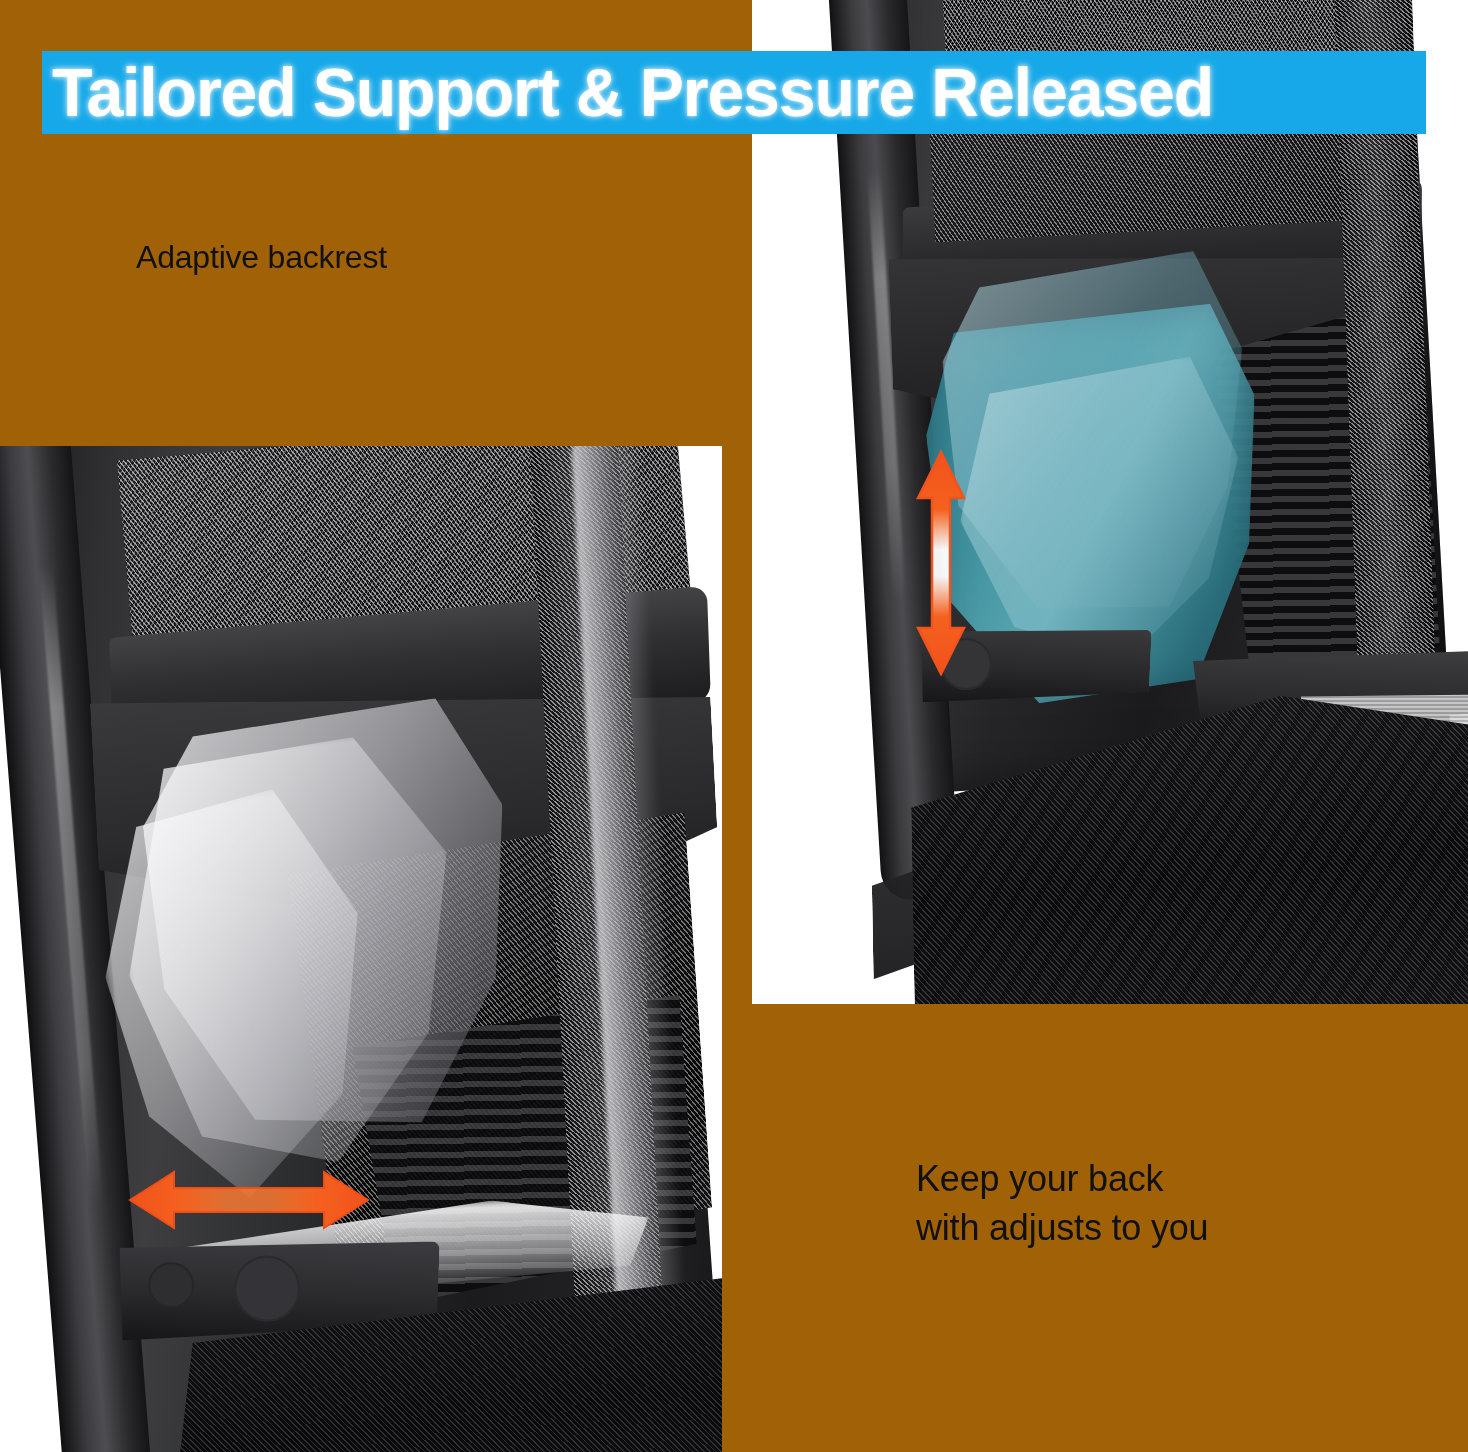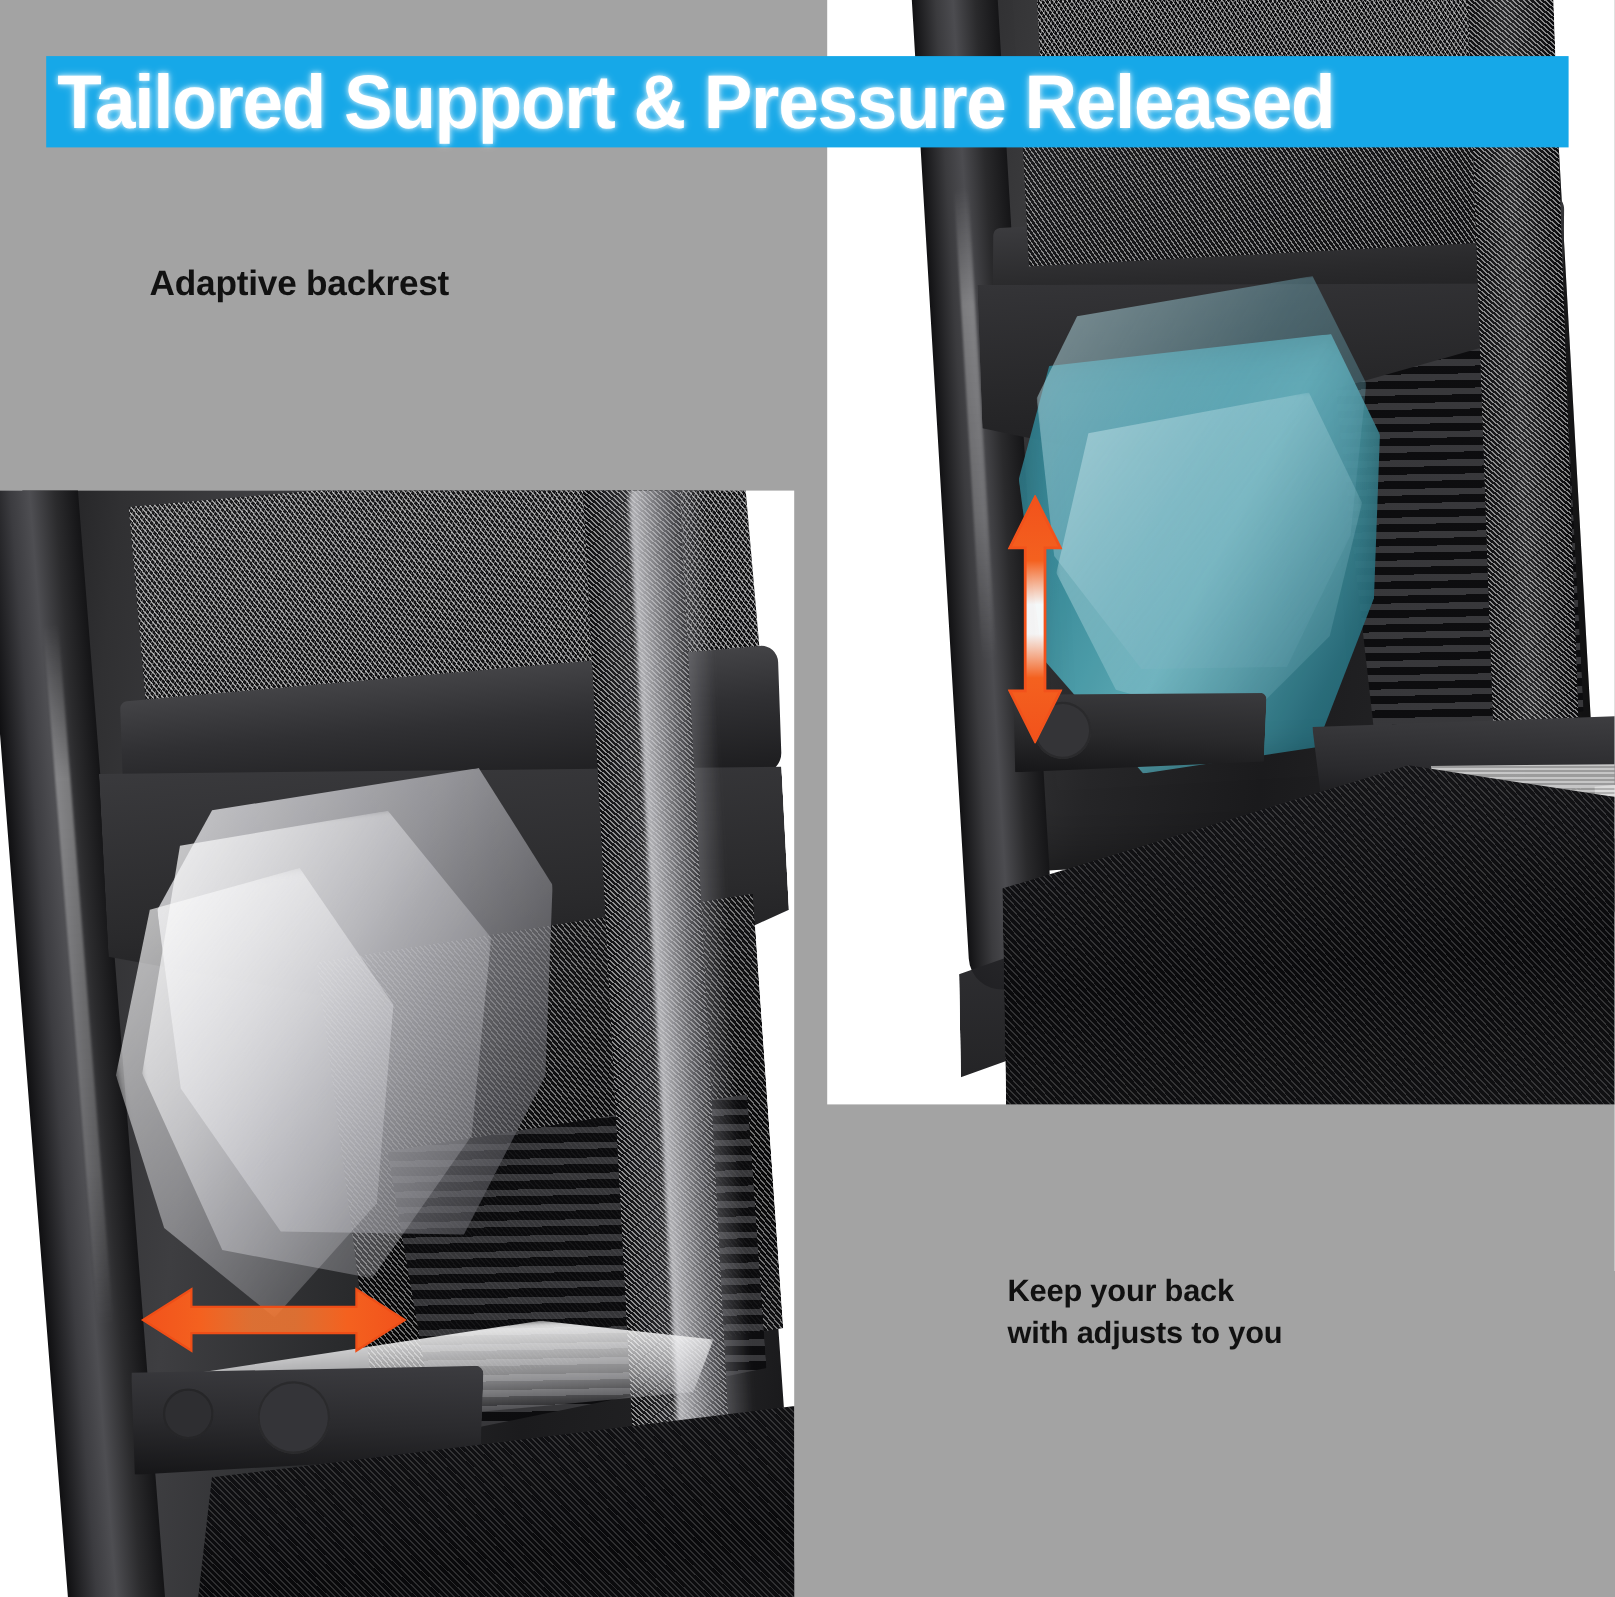--- a/index.html
+++ b/index.html
@@ -1,21 +1,21 @@
 <!DOCTYPE html>
 <html><head>
 <meta charset="utf-8">
 <style>
   html,body{margin:0;padding:0;background:#fff;}
   body{
     width:1468px;height:1452px;position:relative;overflow:hidden;
     font-family:"Liberation Sans", sans-serif;
     background:#ffffff;
   }
-  .stage{position:absolute;inset:0;background:#a3a3a3;overflow:hidden;}
+  .stage{position:absolute;inset:0;background:#a16207;overflow:hidden;}
 
   
   .photo-top{
     position:absolute;left:752px;top:0px;width:716px;height:1004px;
     overflow:hidden;background:#ffffff;
   }
   
   .tr-shell{
     position:absolute;left:110px;top:-320px;width:560px;height:1100px;
     background:
@@ -277,26 +277,26 @@
     color:#ffffff;font-weight:700;font-size:69px;line-height:1;
     letter-spacing:-1.2px;
     transform:scaleX(.96);transform-origin:left center;
     margin-left:10px;white-space:nowrap;
     text-shadow:0 0 5px rgba(255,255,255,.75), 0 0 9px rgba(255,255,255,.45);
     font-family:"Liberation Sans", sans-serif;
   }
 
   
   .cap{
-    position:absolute;z-index:22;color:#111111;font-weight:700;
+    position:absolute;z-index:22;color:#111111;font-weight:400;
     font-family:"Liberation Sans", sans-serif;
     letter-spacing:-0.2px;
   }
   .cap-tl{left:136px;top:236px;font-size:32px;line-height:1.32;}
-  .cap-br{left:916px;top:1155px;font-size:28px;line-height:1.35;}
+  .cap-br{left:916px;top:1155px;font-size:36px;line-height:1.35;}
   .cap span{display:block;white-space:nowrap;}
 </style>
 </head>
 <body>
 
 <div class="stage">
 
   <div class="photo-top">
     <div class="tr-shell"></div>
     <div class="tr-mesh-top"></div>

